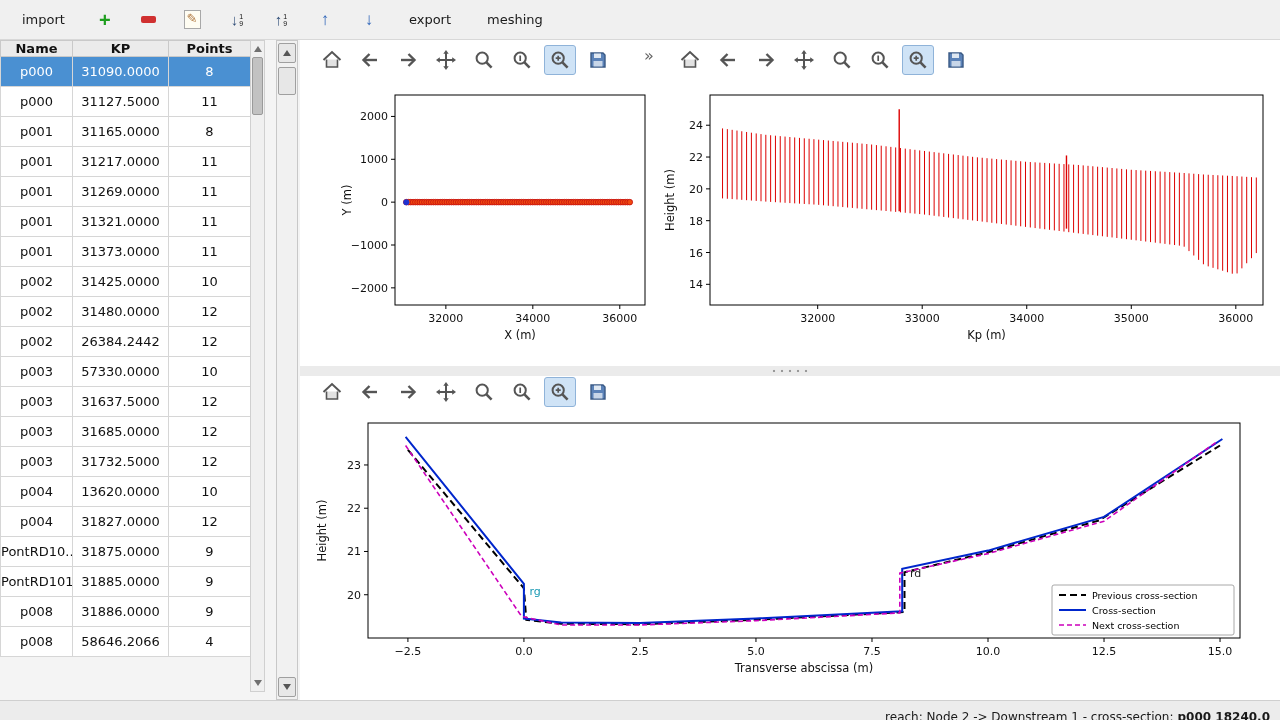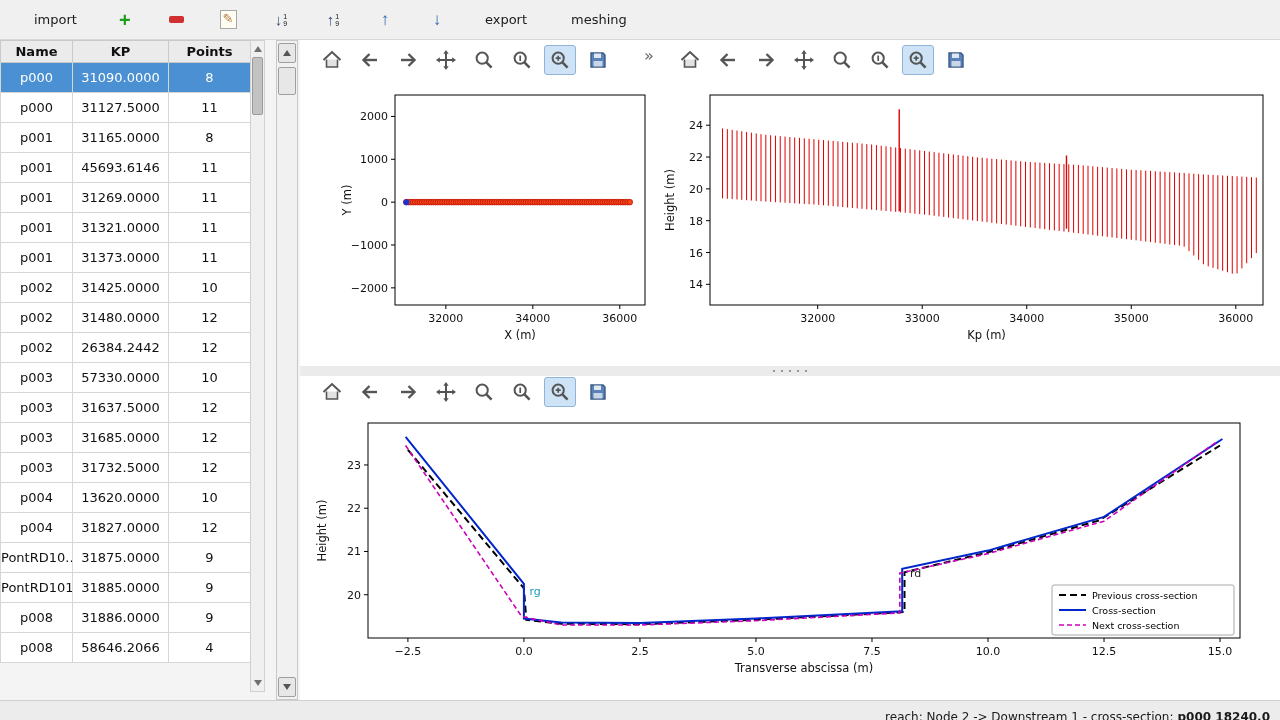--- a/index.html
+++ b/index.html
@@ -3,41 +3,41 @@
 <meta charset="utf-8">
 <style>
   * { margin:0; padding:0; box-sizing:border-box; }
   html,body { width:1280px; height:720px; background:#fff; overflow:hidden;
               font-family:"DejaVu Sans","Liberation Sans",sans-serif; }
   .app { position:relative; width:1280px; height:720px; background:#fff; }
 
   
   .main-toolbar { position:absolute; left:0; top:0; width:1280px; height:40px;
     background:#f0f0f0; border-bottom:1px solid #d8d8d8; display:flex; align-items:center;
-    gap:24px; padding-left:24px; }
+    gap:16px; padding-left:12px; }
   .tb-text-btn { background:transparent; border:none; font:13px "DejaVu Sans","Liberation Sans",sans-serif;
     color:#1a1a1a; padding:5px 10px; cursor:default; }
   .tb-icon-btn { background:transparent; border:none; width:28px; height:30px;
     display:flex; align-items:center; justify-content:center; cursor:default; }
   .plus-glyph { color:#1f9e1f; font-size:20px; font-weight:900; line-height:20px; }
   .minus-block { display:block; width:15px; height:7px; background:#d03030; border-radius:2px; }
   .edit-sheet { position:relative; width:17px; height:19px; background:#fffdf2; border:1px solid #a8a8a8; }
   .edit-sheet .pencil { position:absolute; left:1px; top:0px; font-size:13px; color:#b07840; }
   .sort-icon { display:flex; align-items:center; gap:1px; }
   .s-arrow { font-size:15px; font-weight:bold; color:#33507a; }
   .s-nums { display:flex; flex-direction:column; font-size:7px; line-height:7px; color:#111; }
   .s-nums i { font-style:normal; }
   .blue-arrow { color:#2d64b8; font-weight:bold; font-size:17px; }
 
   
   .left-panel { position:absolute; left:0; top:40px; width:300px; height:660px; background:#f4f4f4; }
   .xs-table { position:absolute; left:0; top:0; width:250px; border-collapse:collapse;
     table-layout:fixed; background:#fff; font-size:13px; }
   .xs-table col.c-name{width:72px;} .xs-table col.c-kp{width:96px;} .xs-table col.c-pts{width:82px;}
-  .xs-table th { height:22px; background:#ebebeb; border:1px solid #c9c9c9; font-weight:bold;
+  .xs-table th { height:16px; background:#ebebeb; border:1px solid #c9c9c9; font-weight:bold;
     font-size:13px; color:#111; }
   .xs-table td { height:30px; border:1px solid #d6d6d6; text-align:center; color:#111;
     overflow:hidden; white-space:nowrap; }
   .xs-table tr.selected td { background:#4a90d2; color:#fff; }
 
   
   .sb1 { position:absolute; left:250px; top:0; width:15px; height:652px; background:#f0f0f0;
     border:1px solid #d0d0d0; }
   .sb1 .tri-up, .sb1 .tri-down { position:absolute; left:3px; width:0; height:0;
     border-left:4px solid transparent; border-right:4px solid transparent; }
@@ -157,21 +157,21 @@
             <td>31127.5000</td>
             <td>11</td>
           </tr>
           <tr>
             <td>p001</td>
             <td>31165.0000</td>
             <td>8</td>
           </tr>
           <tr>
             <td>p001</td>
-            <td>45693.6146</td>
+            <td>31217.0000</td>
             <td>11</td>
           </tr>
           <tr>
             <td>p001</td>
             <td>31269.0000</td>
             <td>11</td>
           </tr>
           <tr>
             <td>p001</td>
             <td>31321.0000</td>

